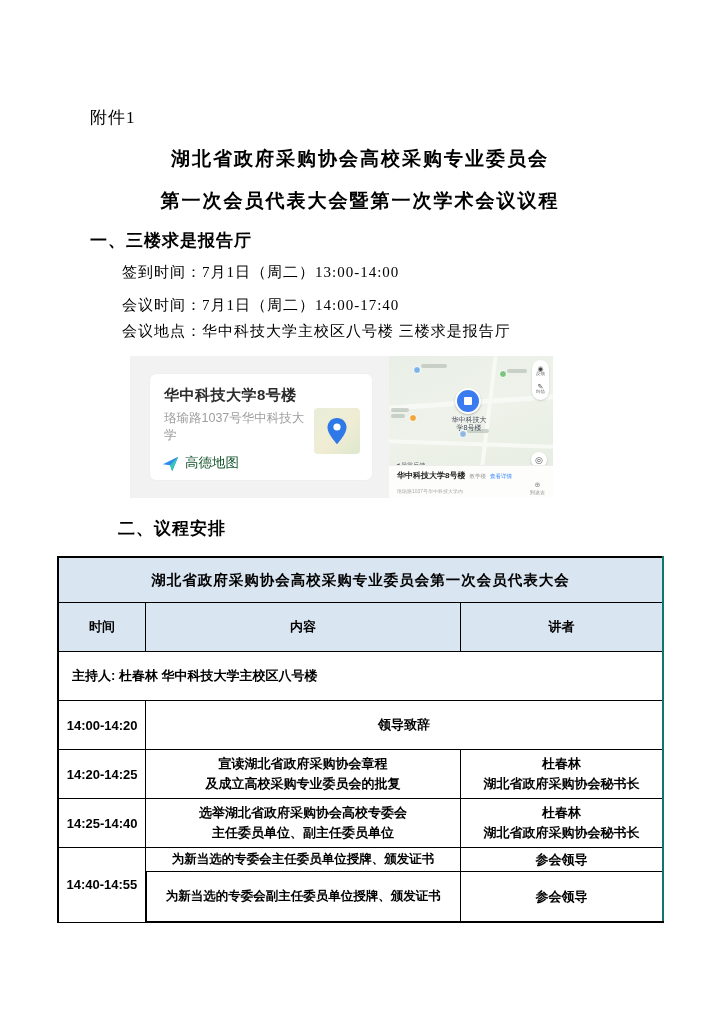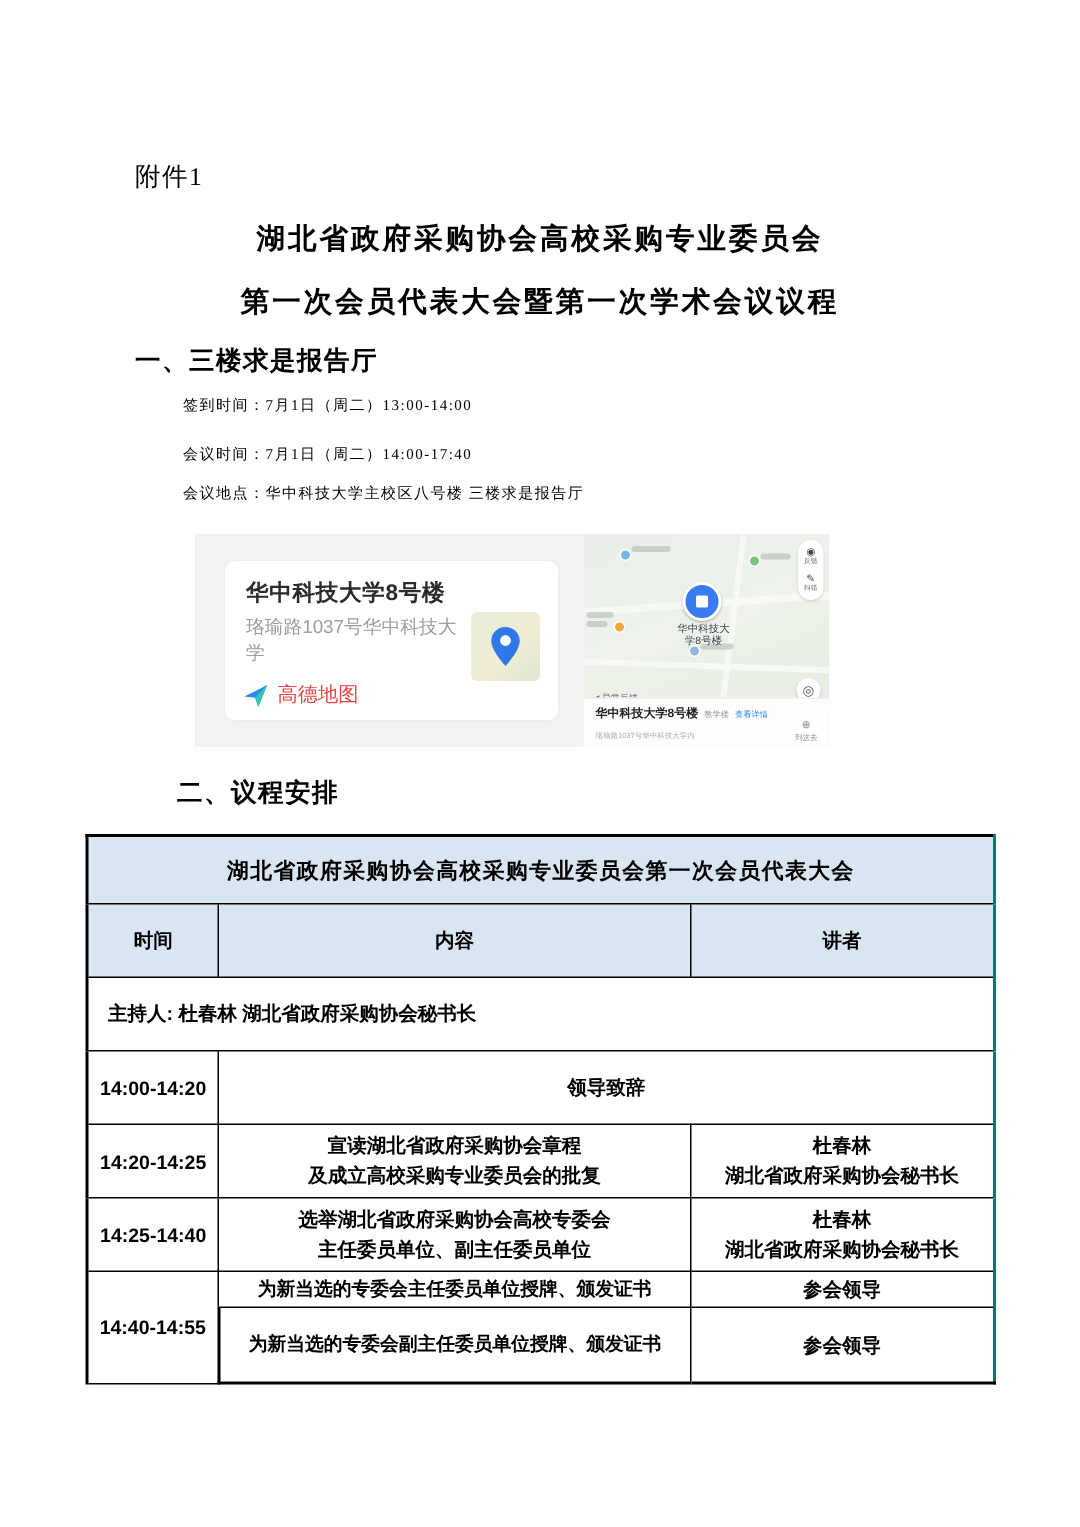--- a/index.html
+++ b/index.html
@@ -11,34 +11,34 @@
   }
   .serif{font-family:"Liberation Serif","DejaVu Serif",serif;}
 
   .attachment{position:absolute;left:90px;top:106px;font-size:17px;letter-spacing:1px;}
   .doc-title{position:absolute;left:0;width:720px;text-align:center;font-weight:bold;font-size:19px;letter-spacing:2px;}
   .t1{top:146px;}
   .t2{top:188px;}
   .sec-head{position:absolute;left:90px;font-weight:bold;font-size:17px;letter-spacing:1px;}
   .sh1{top:229px;}
   .sh2{top:517px;margin-left:28px;}
-  .meta-line{position:absolute;left:122px;font-size:10px;letter-spacing:1px;}
+  .meta-line{position:absolute;left:122px;font-size:15px;letter-spacing:1px;}
   .m1{top:263px;}
   .m2{top:296px;}
   .m3{top:322px;}
 
   
   .map-fig{position:absolute;left:130px;top:356px;width:423px;height:142px;display:flex;overflow:hidden;}
   .map-left{position:relative;width:259px;height:142px;background:#f2f2f2;flex:none;}
   .map-card{position:absolute;left:20px;top:18px;width:222px;height:106px;background:#ffffff;border-radius:6px;box-shadow:0 0 2px rgba(0,0,0,.06);}
   .map-card-title{position:absolute;left:14px;top:12px;font-size:15px;font-weight:bold;color:#2b2b2b;letter-spacing:0.5px;}
   .map-card-addr{position:absolute;left:14px;top:36px;width:146px;font-size:12.5px;line-height:17px;color:#9d9d9d;}
   .map-thumb{position:absolute;right:12px;top:34px;width:46px;height:46px;border-radius:4px;background:linear-gradient(135deg,#e7eed9 0%,#f1ecd4 55%,#dde8cf 100%);display:flex;align-items:center;justify-content:center;}
   .map-card-brand{position:absolute;left:12px;bottom:8px;display:flex;align-items:center;gap:6px;}
-  .brand-text{font-size:13.5px;color:#ef4444;}
+  .brand-text{font-size:13.5px;color:#14532d;}
   .map-right{position:relative;flex:1;height:142px;background:linear-gradient(160deg,#e9efe7 0%,#eef2ea 45%,#e4ecdf 100%);overflow:hidden;}
   .road{position:absolute;background:#f7f9f4;}
   .r1{left:0;top:44px;width:100%;height:5px;transform:rotate(-4deg);}
   .r2{left:96px;top:0;width:4px;height:100%;transform:rotate(7deg);}
   .r3{left:0;top:86px;width:100%;height:4px;transform:rotate(2deg);}
   .poi-smudge{position:absolute;border-radius:2px;background:#aab4ac;opacity:.55;}
   .poi-dot{position:absolute;width:6px;height:6px;border-radius:50%;}
   .marker{position:absolute;left:66px;top:32px;width:22px;height:22px;border-radius:50%;background:#3a7bf0;border:2px solid #ffffff;box-shadow:0 1px 2px rgba(0,0,0,.25);display:flex;align-items:center;justify-content:center;}
   .marker-glyph{width:8px;height:8px;background:#ffffff;border-radius:1px;}
   .marker-label{position:absolute;left:48px;top:60px;width:64px;font-size:7px;line-height:8px;text-align:center;color:#3c4450;white-space:pre-line;text-shadow:0 0 2px #fff;}
@@ -190,21 +190,21 @@
     <tbody>
       <tr class="outer-top">
         <td colspan="3" class="hd tbl-title">湖北省政府采购协会高校采购专业委员会第一次会员代表大会</td>
       </tr>
       <tr>
         <td class="hd tbl-header">时间</td>
         <td class="hd tbl-header">内容</td>
         <td class="hd tbl-header">讲者</td>
       </tr>
       <tr class="row-moderator">
-        <td colspan="3">主持人: 杜春林 湖北省政府采购协会秘书长</td>
+        <td colspan="3">主持人: 杜春林 华中科技大学主校区八号楼</td>
       </tr>
       <tr class="row-std">
         <td class="cell-time h46">14:00-14:20</td>
         <td colspan="2">领导致辞</td>
       </tr>
       <tr class="row-std">
         <td class="cell-time h48">14:20-14:25</td>
         <td class="ml">宣读湖北省政府采购协会章程
 及成立高校采购专业委员会的批复</td>
         <td class="ml">杜春林

